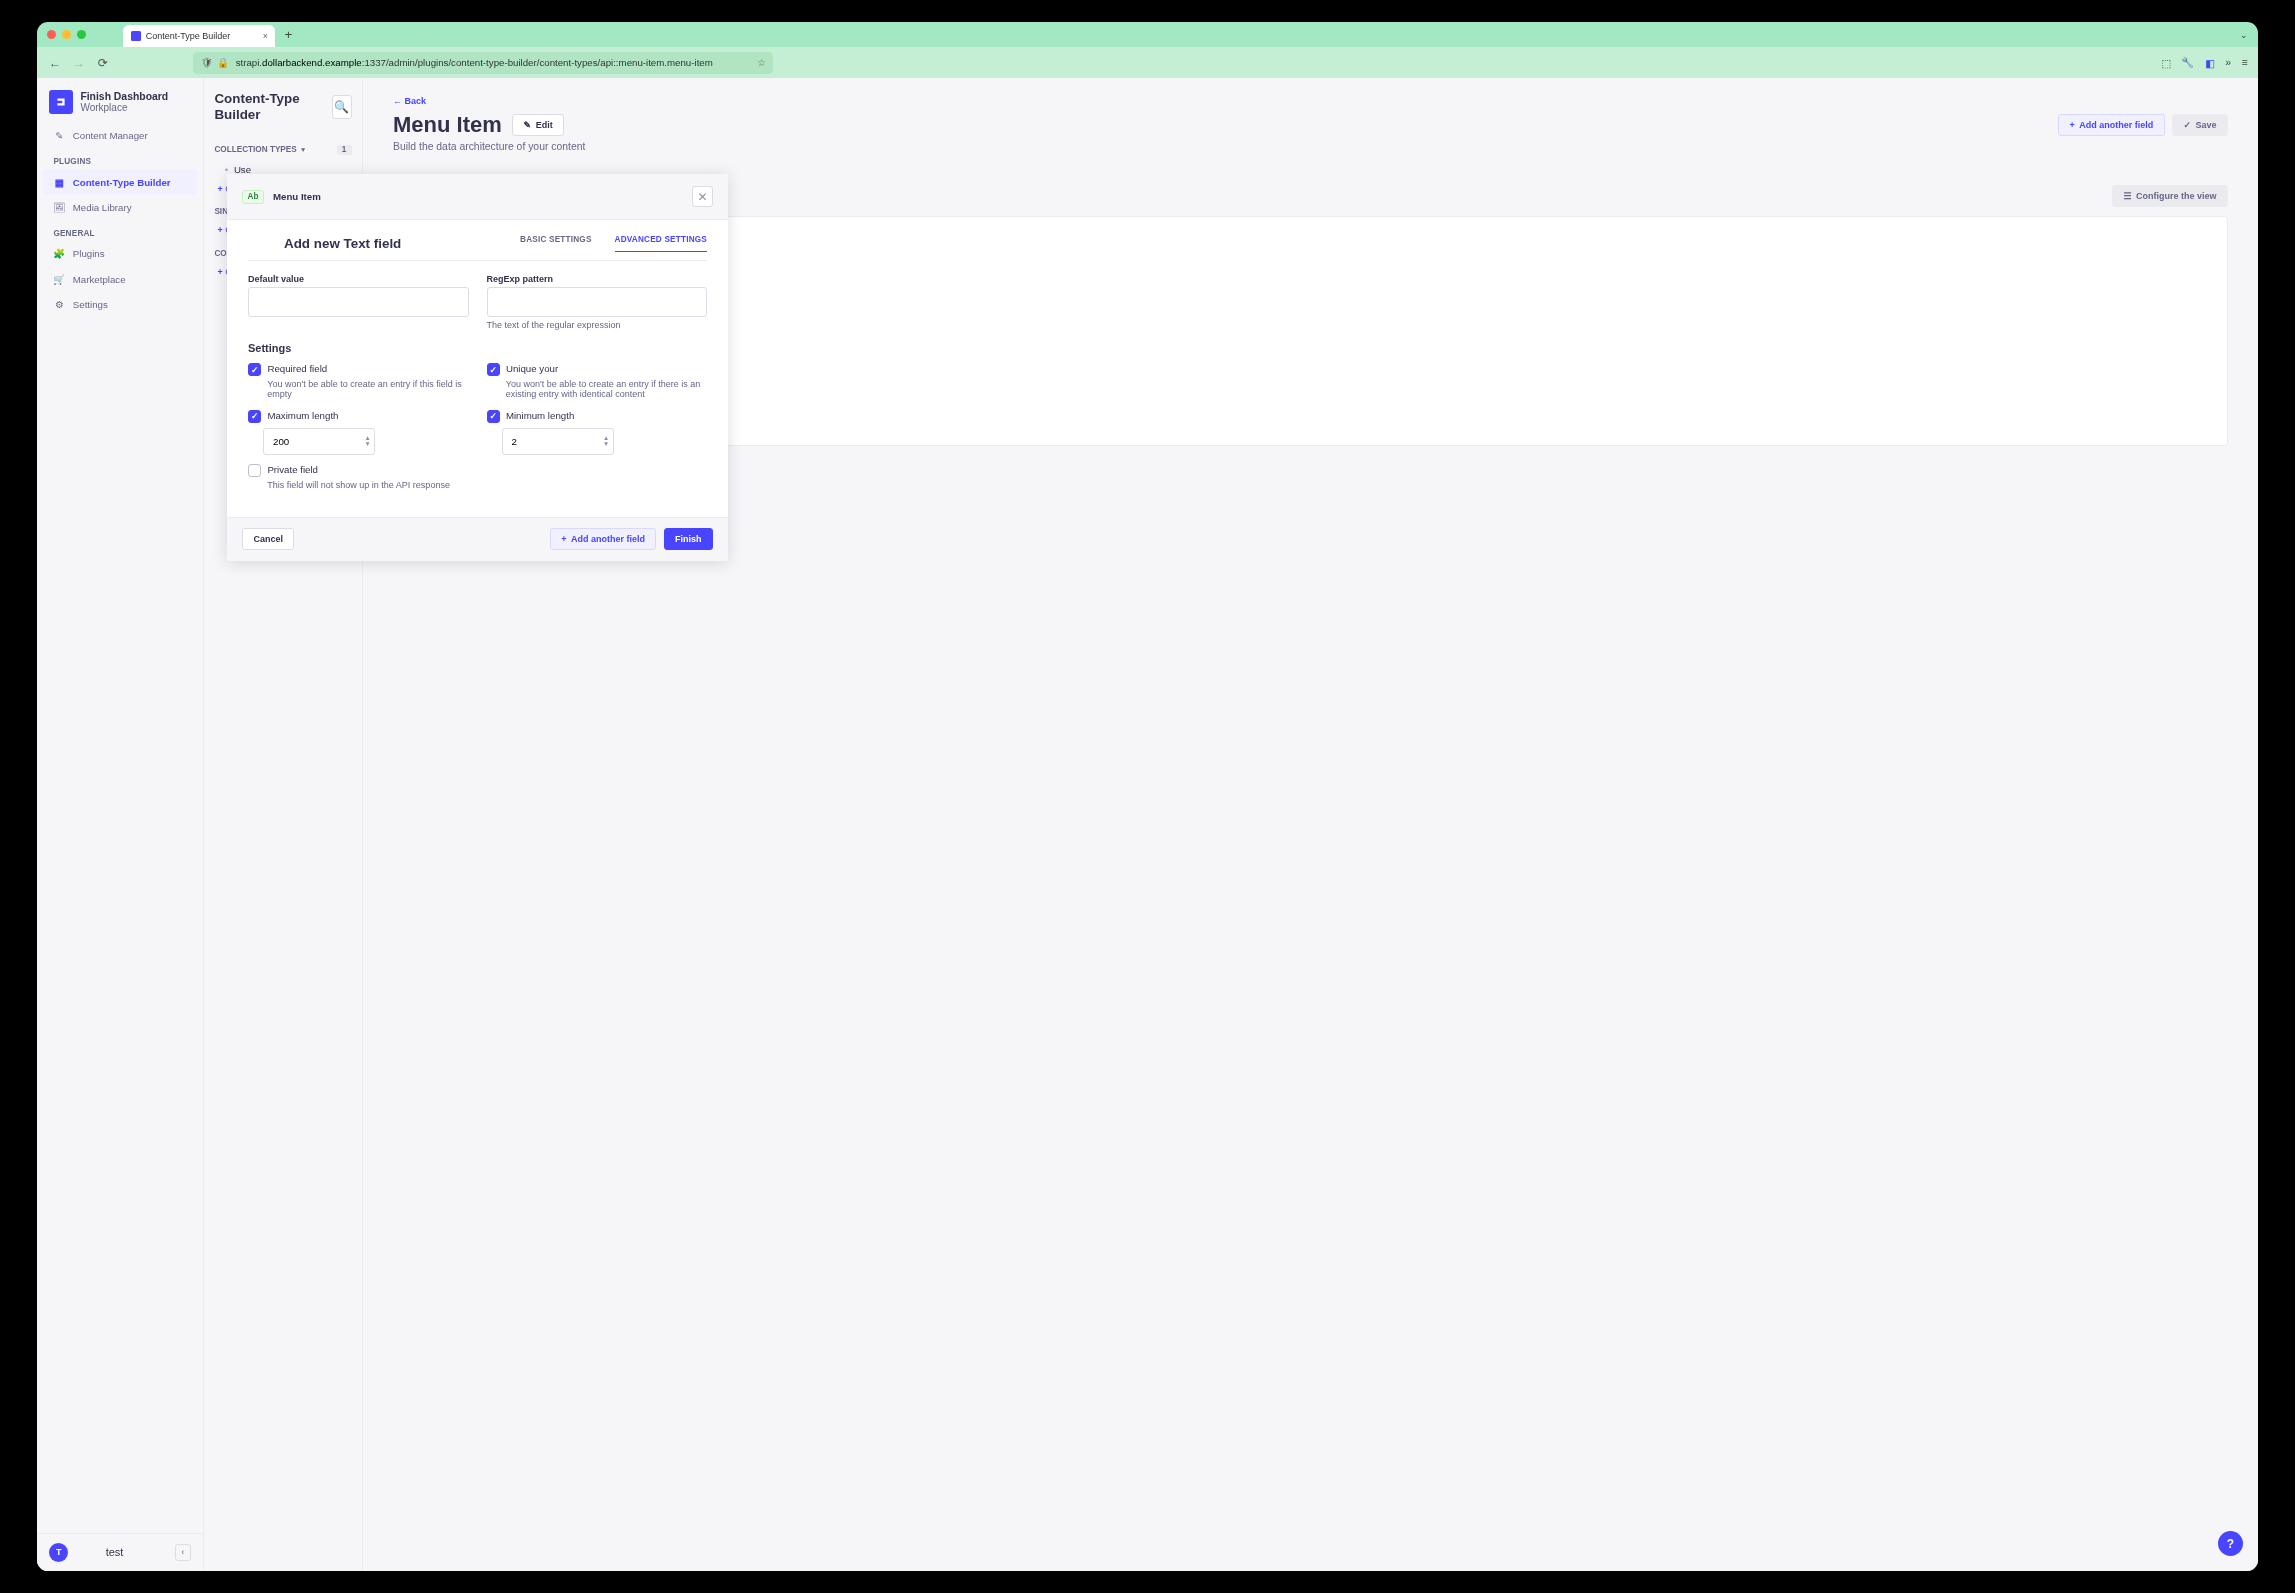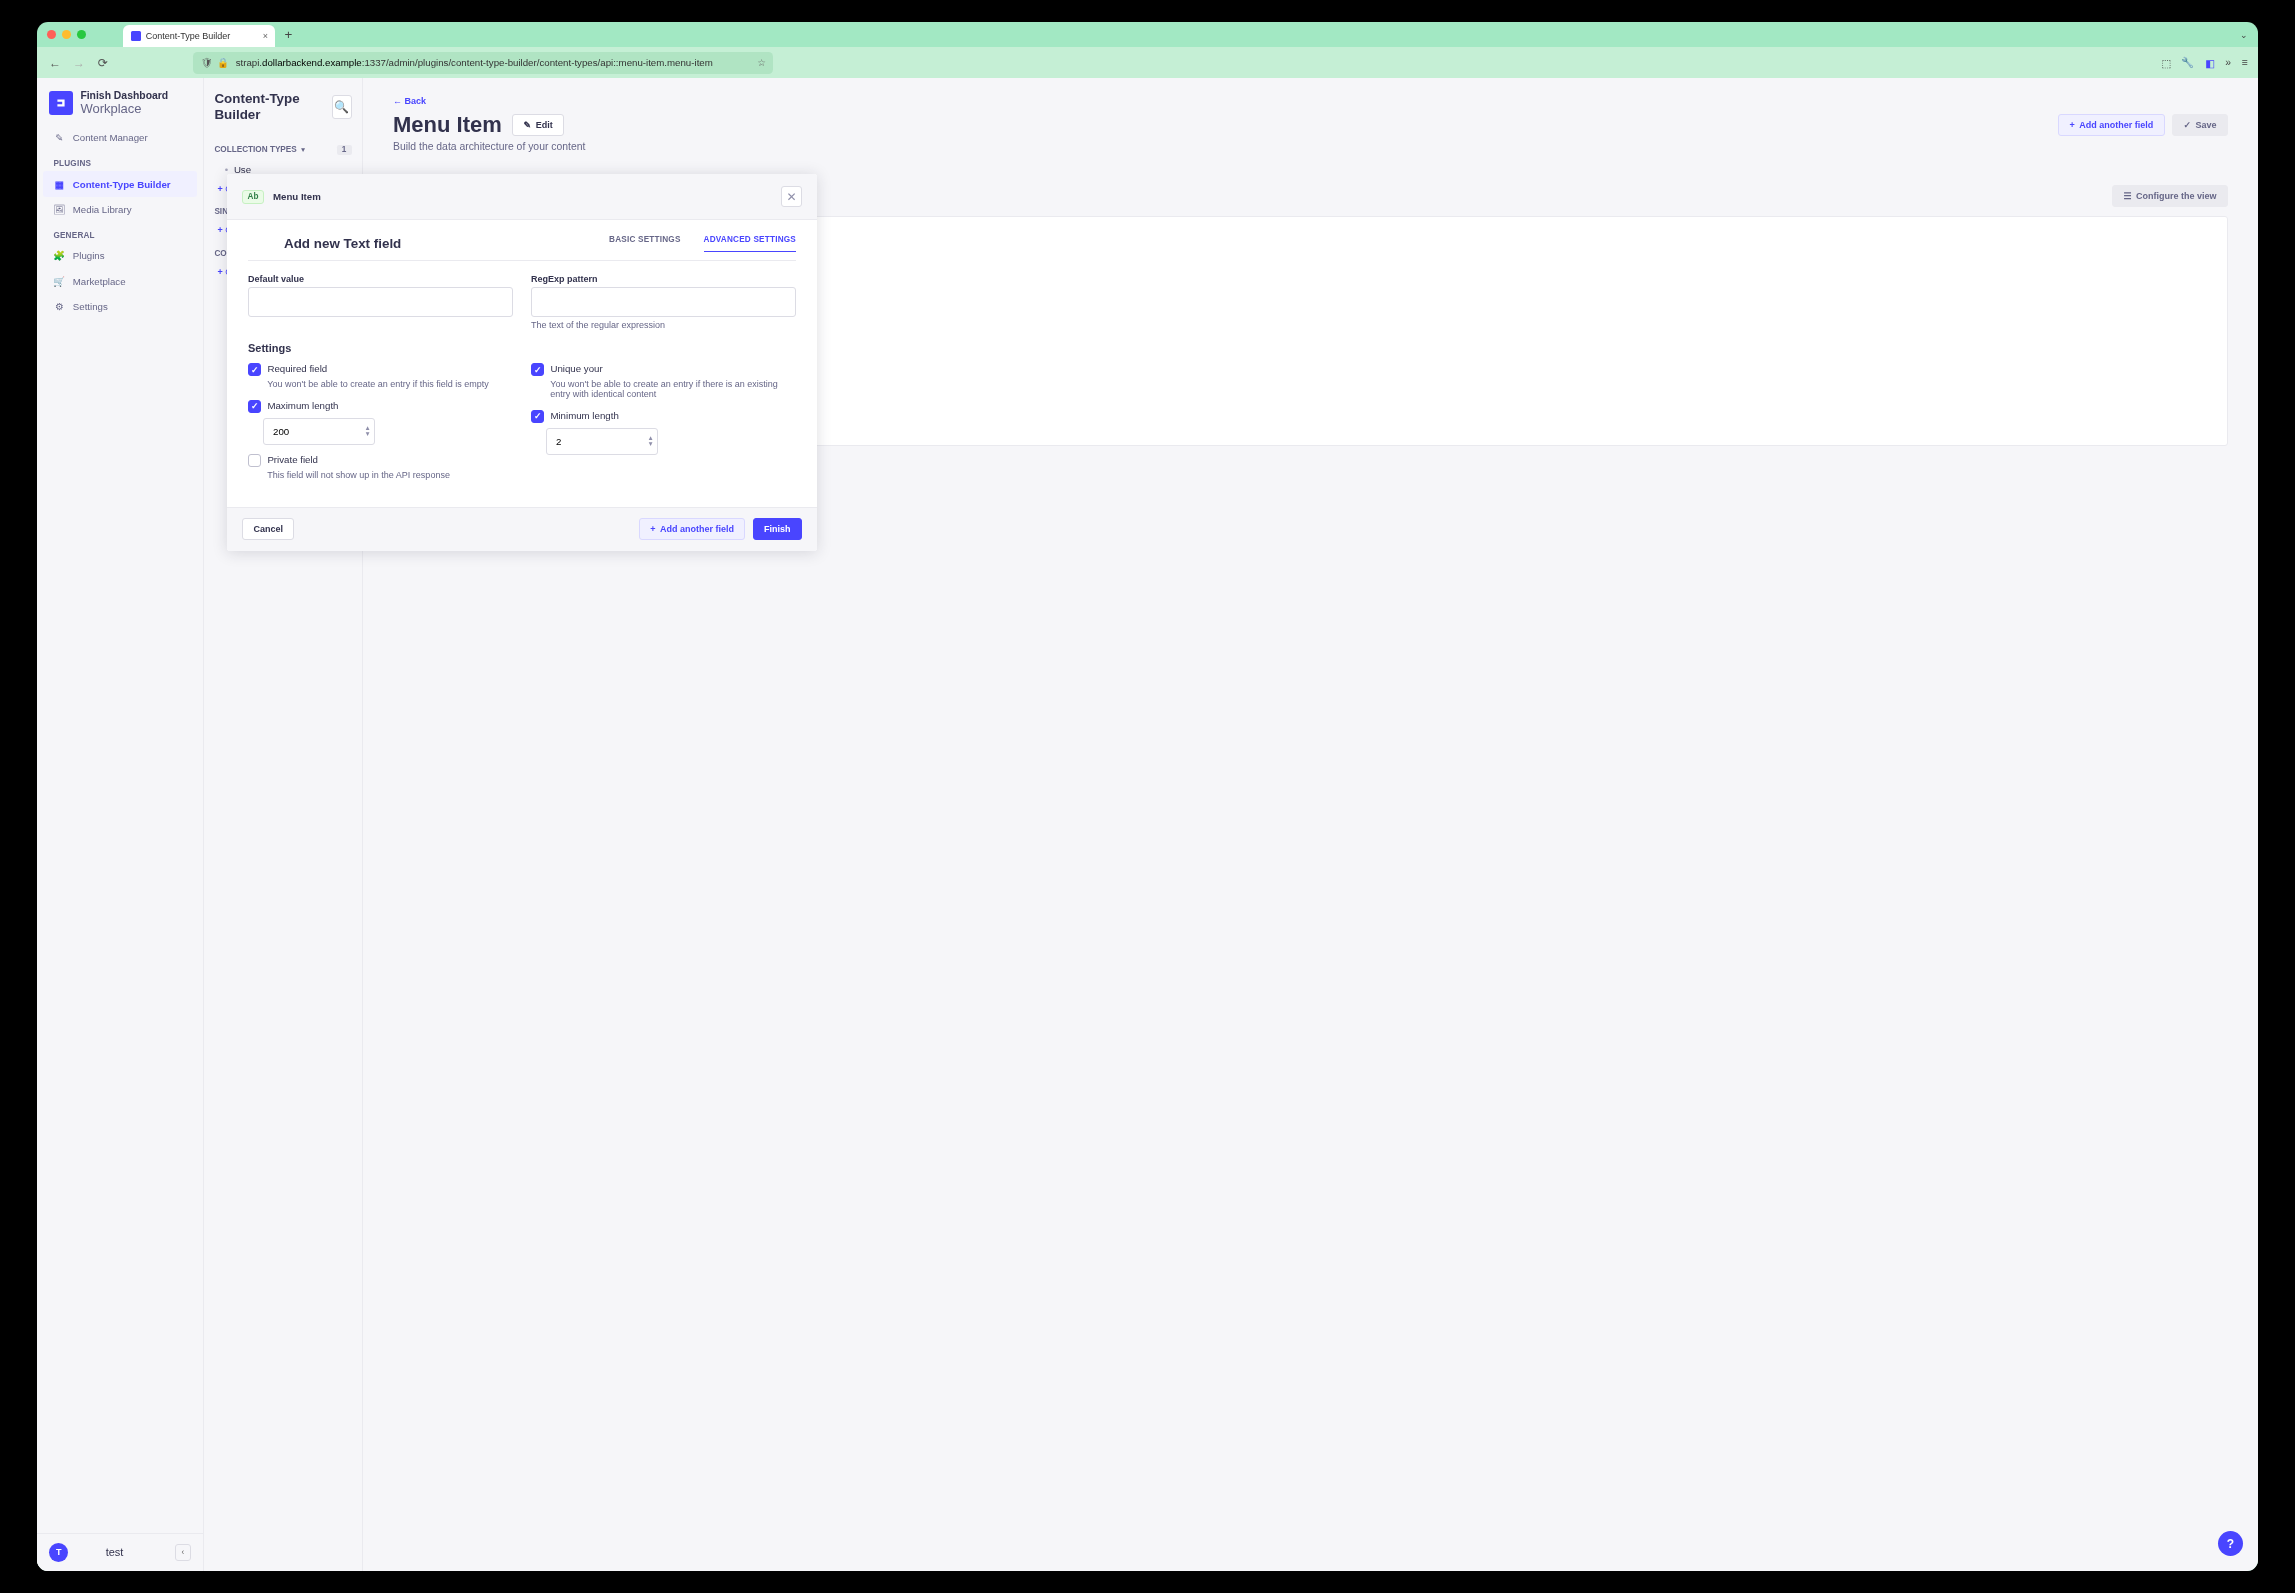--- a/index.html
+++ b/index.html
@@ -20,21 +20,21 @@
 .url-icons { display: flex; gap: 4.5px; margin-right: 6px; color: #555; }
 .url-star { margin-left: auto; color: #666; }
 .tb-right { margin-left: auto; display: flex; gap: 10.4px; color: #444; font-size: 10.4px; align-items: center; }
 .tb-right .icon { cursor: pointer; }
 .app { flex: 1; display: flex; background: #f6f6f9; overflow: hidden; }
 .sidebar { width: 167px; background: #f6f6f9; border-right: 0.7px solid #eaeaef; display: flex; flex-direction: column; }
 .sb-header { padding: 12px 12px 9px; display: flex; gap: 7.4px; align-items: center; }
 .sb-logo { width: 24px; height: 24px; background: #4945ff; border-radius: 3px; position: relative; }
 .sb-logo::after { content: ''; position: absolute; inset: 6px; background: #fff; clip-path: polygon(20% 20%, 80% 20%, 80% 80%, 20% 80%, 20% 60%, 60% 60%, 60% 40%, 20% 40%); }
 .sb-title { font-size: 10.4px; font-weight: 700; color: #32324d; }
-.sb-sub { font-size: 13px; color: #666687; }
+.sb-sub { font-size: 10px; color: #666687; }
 .sb-item { display: flex; align-items: center; gap: 7.4px; padding: 6.7px 16.4px; font-size: 9.7px; color: #666687; cursor: pointer; }
 .sb-item.active { background: #f0f0ff; color: #4945ff; font-weight: 600; border-radius: 3px; margin: 0 6px; padding: 6.7px 10.4px; }
 .sb-section { padding: 9px 16.4px 3px; font-size: 8.2px; font-weight: 700; color: #666687; letter-spacing: 0.2px; }
 .sb-icon { width: 12px; height: 12px; display: inline-flex; align-items: center; justify-content: center; }
 .sb-footer { margin-top: auto; display: flex; align-items: center; padding: 9px 12px; gap: 7.4px; border-top: 0.7px solid #eaeaef; }
 .avatar { width: 19.3px; height: 19.3px; background: #4945ff; color: #fff; border-radius: 50%; display: flex; align-items: center; justify-content: center; font-size: 9px; font-weight: 600; }
 .sb-collapse { margin-left: auto; width: 16.4px; height: 16.4px; border: 0.7px solid #dcdce4; border-radius: 3px; display: flex; align-items: center; justify-content: center; color: #666; cursor: pointer; font-size: 8.2px; }
 .col2 { width: 159px; background: #f6f6f9; border-right: 0.7px solid #eaeaef; padding: 13.4px 10.4px; overflow: hidden; }
 .col2-head { display: flex; align-items: center; gap: 6px; margin-bottom: 12px; }
 .col2-title { font-size: 13.4px; font-weight: 800; color: #32324d; line-height: 1.2; }
@@ -50,21 +50,21 @@
 .page-head { display: flex; align-items: center; gap: 10.4px; margin-top: 6px; }
 .page-title { font-size: 22px; font-weight: 800; color: #32324d; }
 .page-sub { color: #666687; font-size: 10.4px; margin-top: 3px; }
 .btn { border: 0.7px solid #dcdce4; background: #fff; border-radius: 3px; padding: 5.2px 10.4px; font-size: 9px; font-weight: 600; color: #32324d; cursor: pointer; display: inline-flex; align-items: center; gap: 4.5px; }
 .btn.primary-outline { border-color: #d9d8ff; color: #4945ff; background: #f0f0ff; }
 .btn.light { background: #eaeaef; border-color: #eaeaef; color: #666687; }
 .head-actions { margin-left: auto; display: flex; gap: 7.4px; }
 .configure-row { margin-top: 33px; display: flex; }
 .configure-row .btn { margin-left: auto; }
 .panel { margin-top: 9px; background: #fff; border: 0.7px solid #eaeaef; border-radius: 3px; height: 230px; }
-.modal { position: absolute; left: 190px; top: 152px; width: 590px; background: #fff; border-radius: 3px; box-shadow: 0 1.5px 15px rgba(33,33,52,0.15); display: flex; flex-direction: column; }
+.modal { position: absolute; left: 190px; top: 152px; width: 501px; background: #fff; border-radius: 3px; box-shadow: 0 1.5px 15px rgba(33,33,52,0.15); display: flex; flex-direction: column; }
 .modal-head { padding: 12px 15px; border-bottom: 0.7px solid #eaeaef; display: flex; align-items: center; gap: 9px; background:#f6f6f9; border-radius: 3px 3px 0 0; }
 .field-badge { background: #eafbe7; border: 0.7px solid #c6f0c2; color: #328048; font-size: 8.2px; font-weight: 700; padding: 1.5px 4.5px; border-radius: 3px; }
 .modal-head-title { font-size: 9.7px; font-weight: 700; color: #32324d; }
 .modal-close { margin-left: auto; width: 21px; height: 21px; border: 0.7px solid #dcdce4; border-radius: 3px; background: #fff; display: flex; align-items: center; justify-content: center; cursor: pointer; color: #8e8ea9; }
 .modal-body { padding: 15px 21px 6px; }
 .modal-title-row { display: flex; align-items: center; margin-bottom: 7.4px; margin-left: 36px; }
 .modal-title { font-size: 13.4px; font-weight: 800; color: #32324d; }
 .tabs { margin-left: auto; display: flex; gap: 23px; }
 .tabx { font-size: 8.2px; font-weight: 700; letter-spacing: 0.2px; color: #666687; padding-bottom: 7.4px; cursor: pointer; }
 .tabx.active { color: #4945ff; border-bottom: 1.5px solid #4945ff; }

